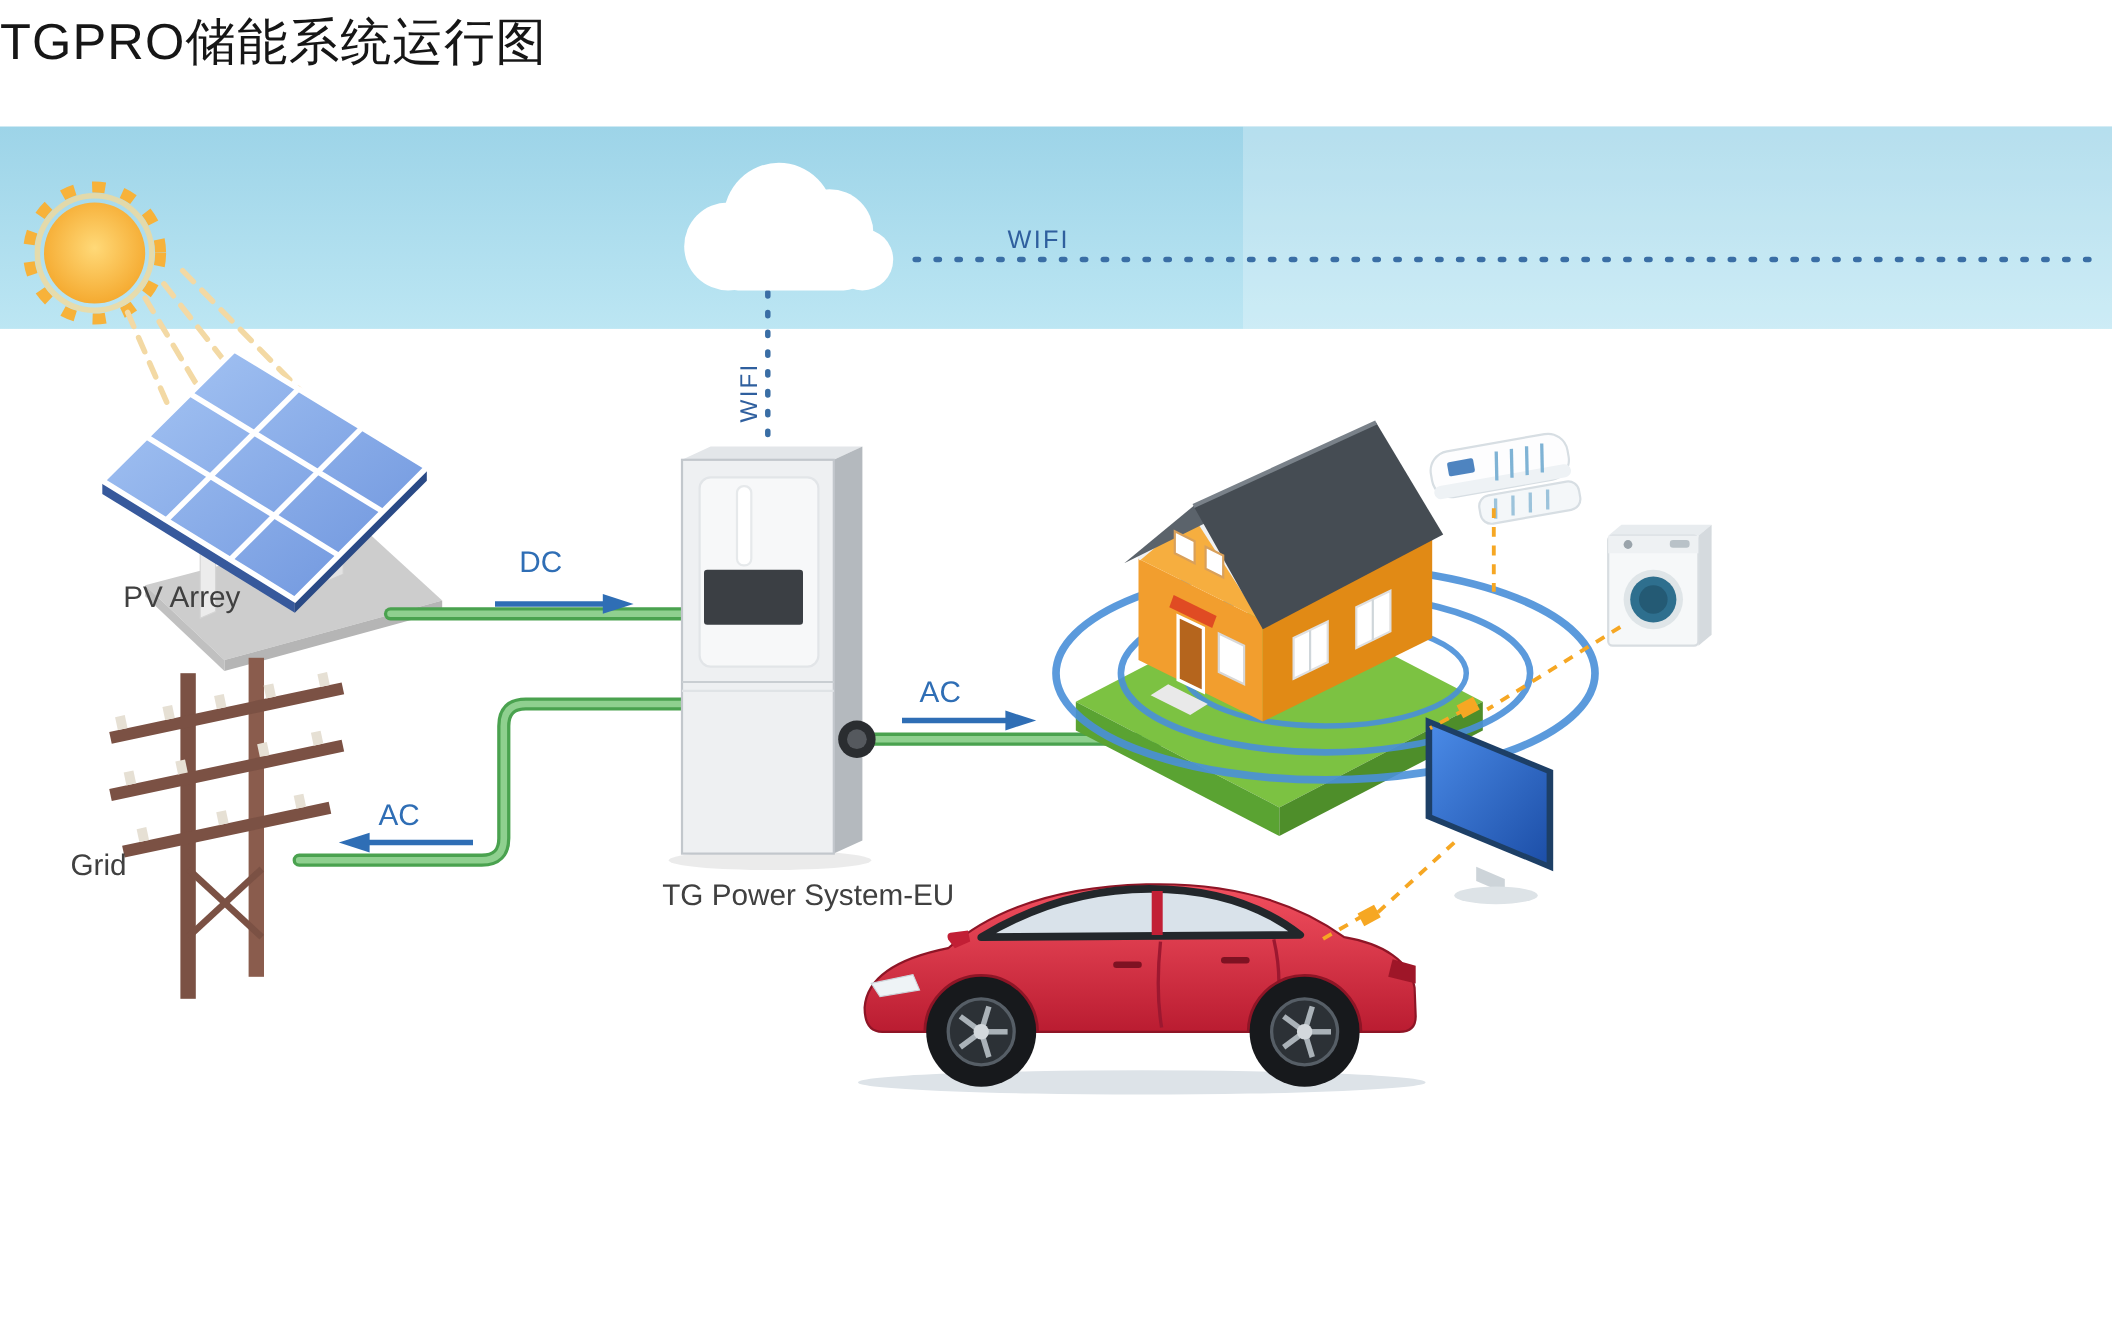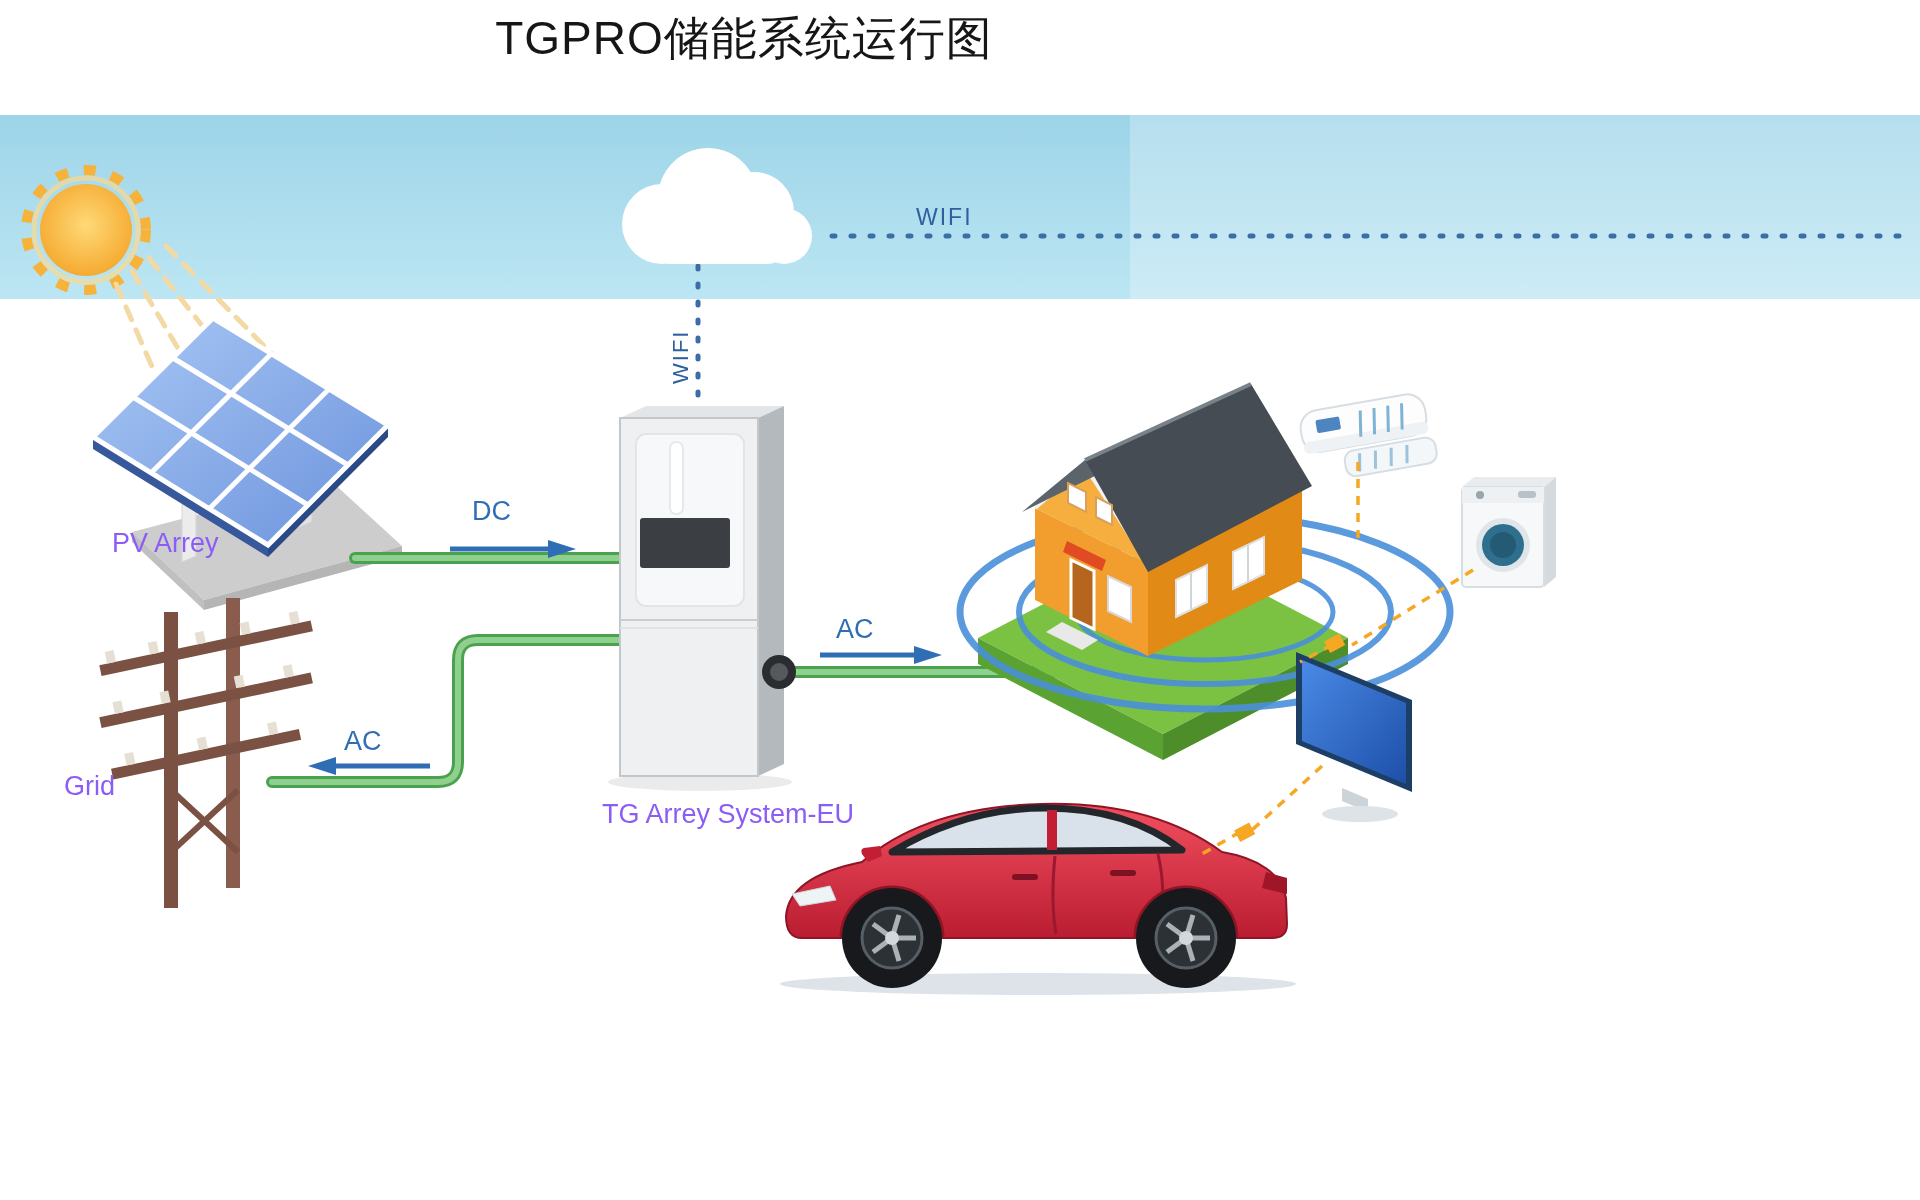--- a/index.html
+++ b/index.html
@@ -1,22 +1,22 @@
 <!DOCTYPE html>
 <html><head>
 <meta charset="utf-8">
 <style>
   *{margin:0;padding:0;box-sizing:border-box}
   html,body{background:#ffffff}
   body{font-family:"Liberation Sans","DejaVu Sans",sans-serif}
   .stage{position:relative;width:1920px;height:1200px;background:#ffffff;overflow:hidden}
   .stage > svg{position:absolute;left:0;top:0}
-  .title{position:absolute;left:0;top:8px;width:1488px;text-align:center;
+  .title{position:absolute;left:0;top:8px;width:1488px;text-align:left;
          font-size:46px;font-weight:500;color:#161616;letter-spacing:1px;white-space:nowrap}
-  .lbl{position:absolute;font-size:27px;color:#8b5cf6;white-space:nowrap}
+  .lbl{position:absolute;font-size:27px;color:#404040;white-space:nowrap}
   .lbl.blue{color:#2f6eb5}
   .lbl.wifi{font-size:23px;letter-spacing:2px;color:#2f5f9e}
   .lbl.vert{left:668px;top:384px;transform:rotate(-90deg);transform-origin:left top;
             font-size:22px;letter-spacing:2px}
 </style>
 </head>
 <body>
 
 <div class="stage">
 
@@ -291,14 +291,14 @@
 </svg>
 
   <div class="title">TGPRO储能系统运行图</div>
   <div class="lbl wifi" style="left:916px;top:204px">WIFI</div>
   <div class="lbl wifi vert">WIFI</div>
   <div class="lbl" style="left:112px;top:528px">PV Arrey</div>
   <div class="lbl" style="left:64px;top:771px">Grid</div>
   <div class="lbl blue" style="left:472px;top:496px">DC</div>
   <div class="lbl blue" style="left:344px;top:726px">AC</div>
   <div class="lbl blue" style="left:836px;top:614px">AC</div>
-  <div class="lbl" style="left:602px;top:799px">TG Arrey System-EU</div>
+  <div class="lbl" style="left:602px;top:799px">TG Power System-EU</div>
 </div>
 
 </body></html>

